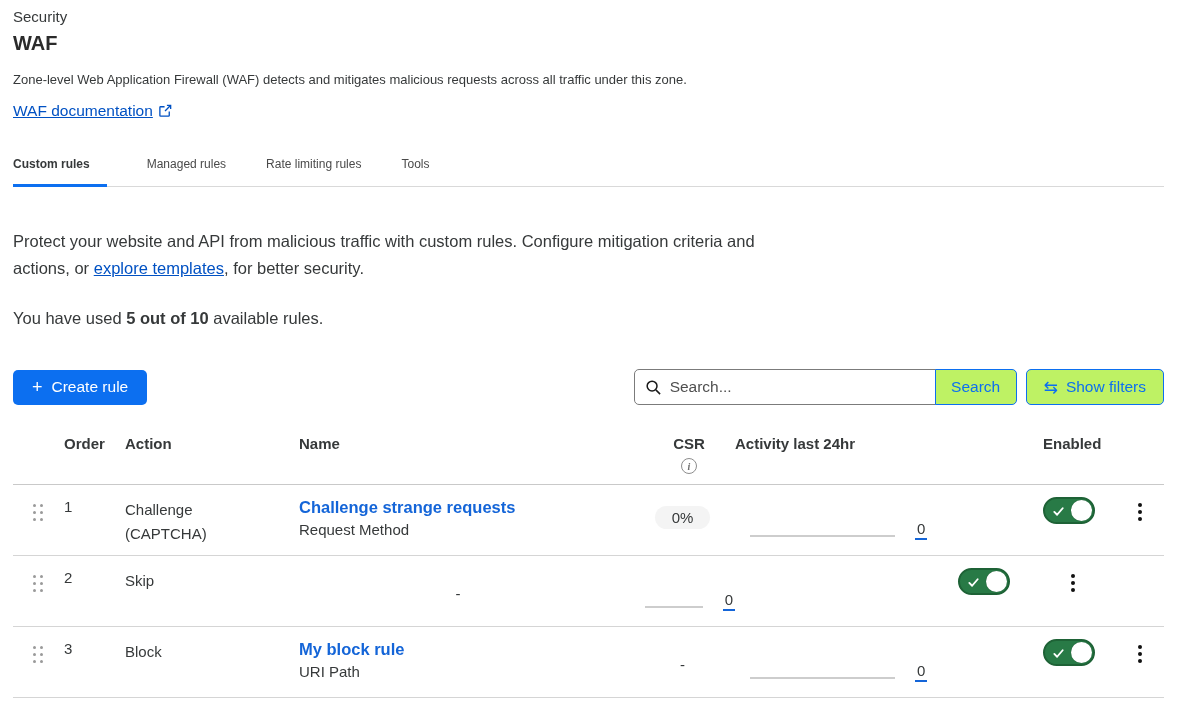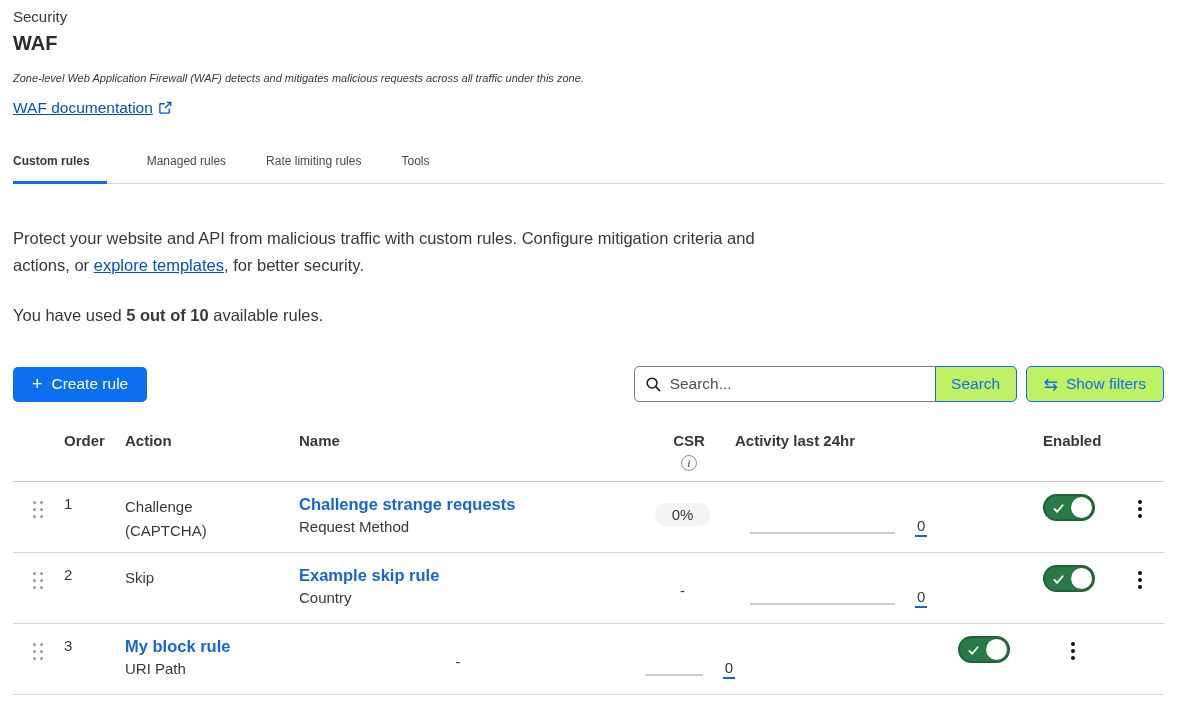--- a/index.html
+++ b/index.html
@@ -7,21 +7,21 @@
   body {
     width:1177px; height:707px; overflow:hidden;
     font-family:"Liberation Sans", sans-serif;
     color:#36393a;
   }
   .page { padding:8px 13px 0 13px; width:1177px; }
 
   
   .eyebrow { font-size:15px; color:#36393a; margin-bottom:7px; }
   .title { font-size:20px; font-weight:700; color:#2b2b2b; margin-bottom:17px; }
-  .desc { font-size:11px; margin-bottom:15px;font-style:italic; }
+  .desc { font-size:13px; margin-bottom:15px; }
   .doclink-row { margin-bottom:29px; font-size:15.5px; }
   a.textlink { color:var(--link, #0051c3); text-decoration:underline; cursor:pointer; }
   .ext-icon { display:inline-block; vertical-align:-2px; margin-left:5px; }
 
   
   .tabs { display:flex; gap:40px; border-bottom:1px solid #d9d9d9; }
   .tab { font-size:12px; color:#4a4a4a; padding:6px 0 13px 0; cursor:pointer; }
   .tab.active { font-weight:700; color:#36393a; border-bottom:3px solid var(--accent,#0c6ff0); padding-right:17px; margin-bottom:-1px; }
 
   
@@ -196,24 +196,20 @@
             <i></i>
             <i></i>
             <i></i>
             <i></i>
             <i></i>
             <i></i>
           </span>
         </div>
       <div class="cell cell-order">2</div>
       <div class="cell cell-action">Skip</div>
-      <div class="cell cell-name">
-        <a class="rule-link">Example skip rule</a>
-        <div class="rule-field">Country</div>
-      </div>
       <div class="cell-csr">
           <span class="dash">-</span>
         </div>
       <div class="cell-activity">
           <span class="spark"></span>
           <a class="act-count">0</a>
         </div>
       <div></div>
       <div class="cell-enabled"><span class="toggle"><span class="check"><svg width="13" height="13" viewBox="0 0 14 14" fill="none" stroke="#fff" stroke-width="2" stroke-linecap="round" stroke-linejoin="round">
                 <path d="M2.5 7.5 5.5 10.5 11.5 3.5"></path>
@@ -230,20 +226,21 @@
           <span class="grip">
             <i></i>
             <i></i>
             <i></i>
             <i></i>
             <i></i>
             <i></i>
           </span>
         </div>
       <div class="cell cell-order">3</div>
+      <div class="cell cell-action">Block</div>
       <div class="cell cell-name">
         <a class="rule-link">My block rule</a>
         <div class="rule-field">URI Path</div>
       </div>
       <div class="cell-csr">
           <span class="dash">-</span>
         </div>
       <div class="cell-activity">
           <span class="spark"></span>
           <a class="act-count">0</a>

